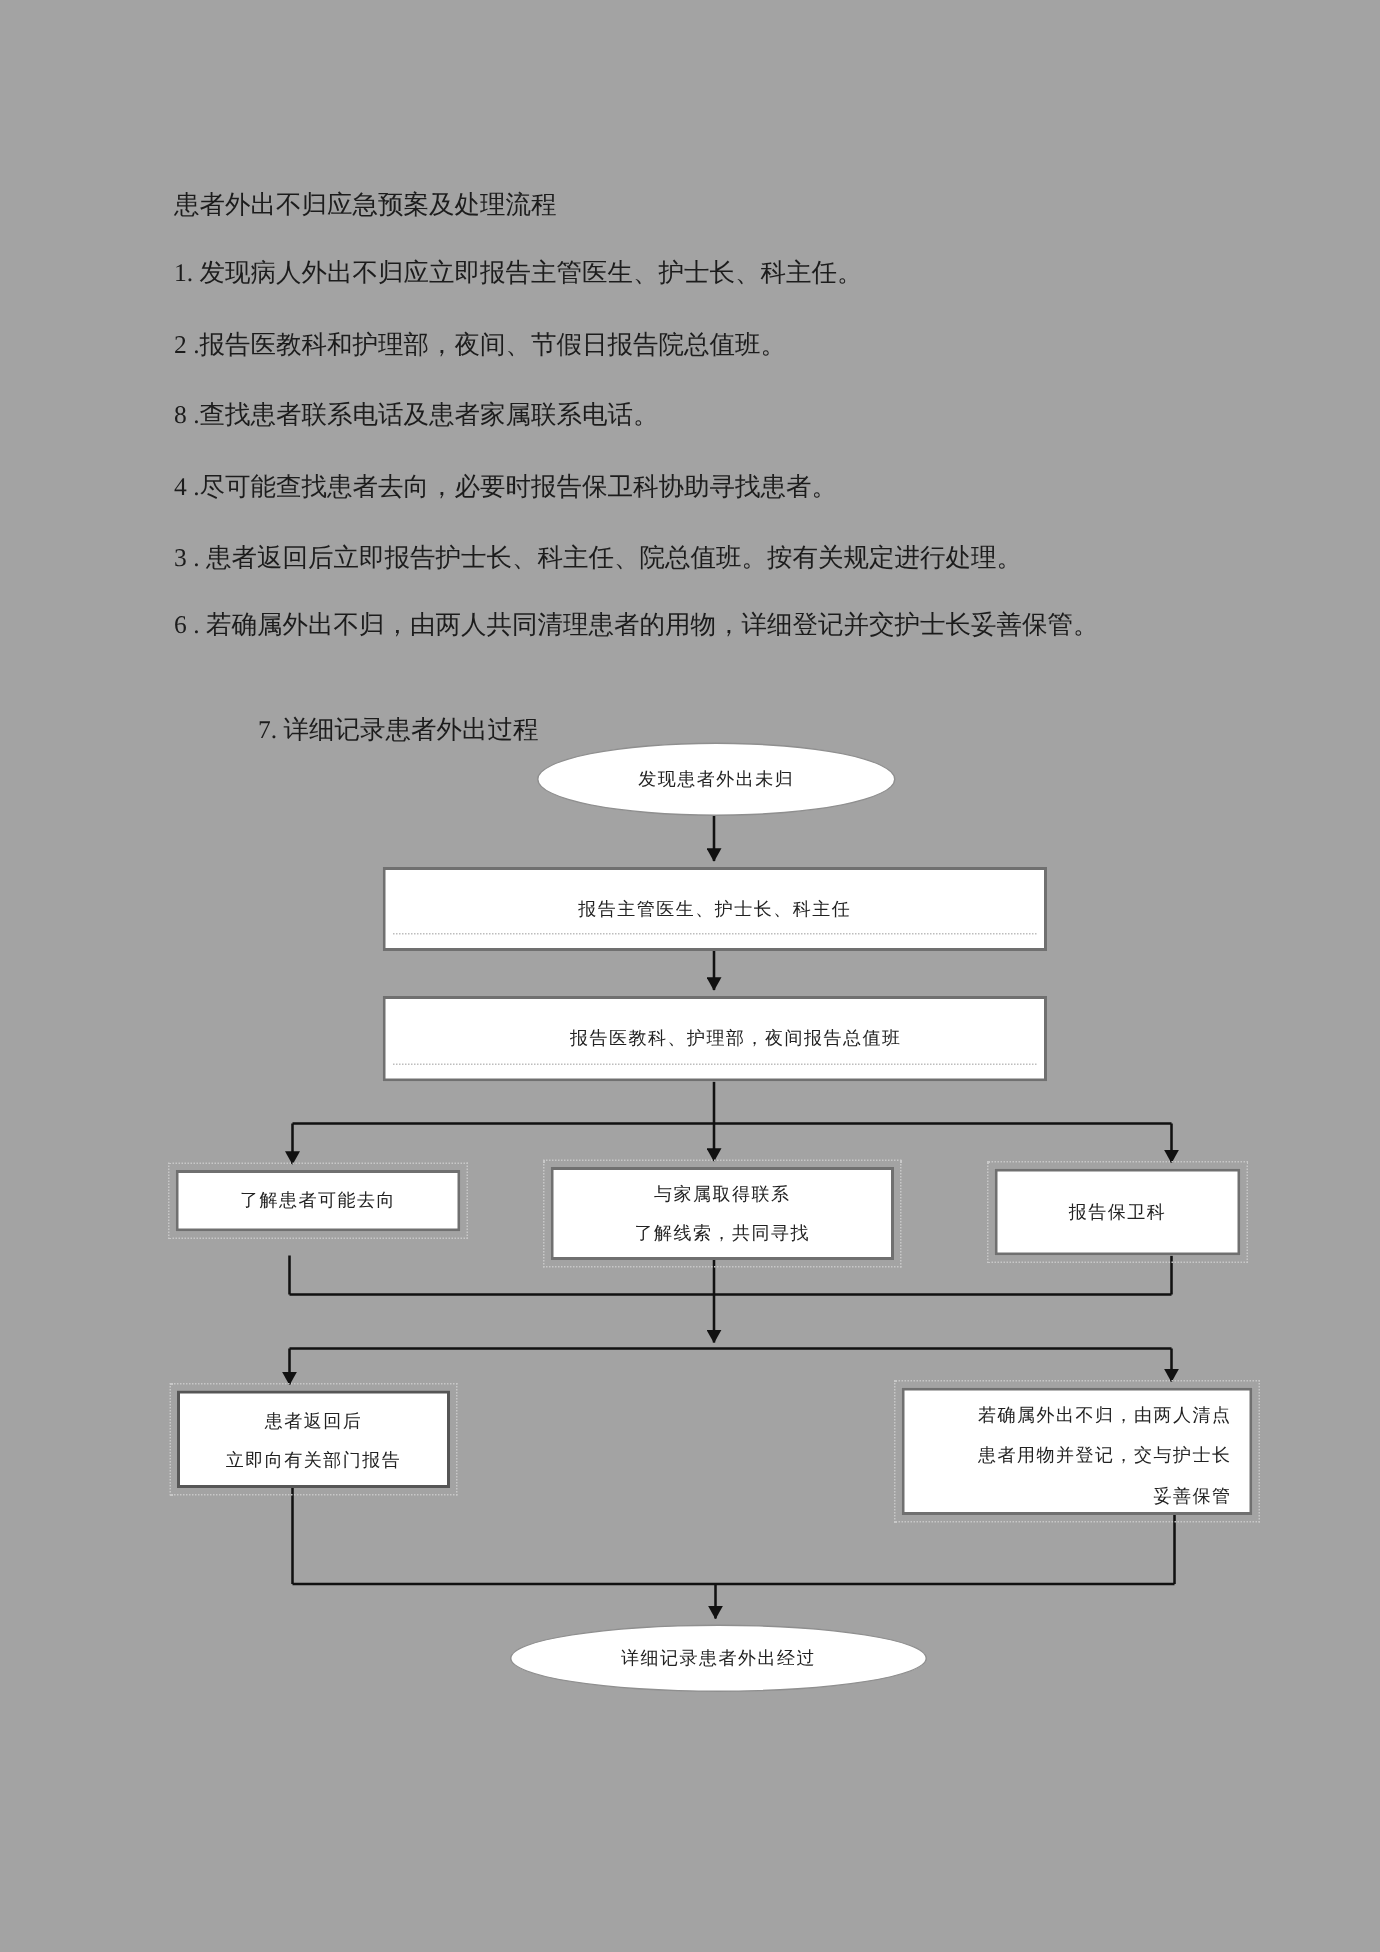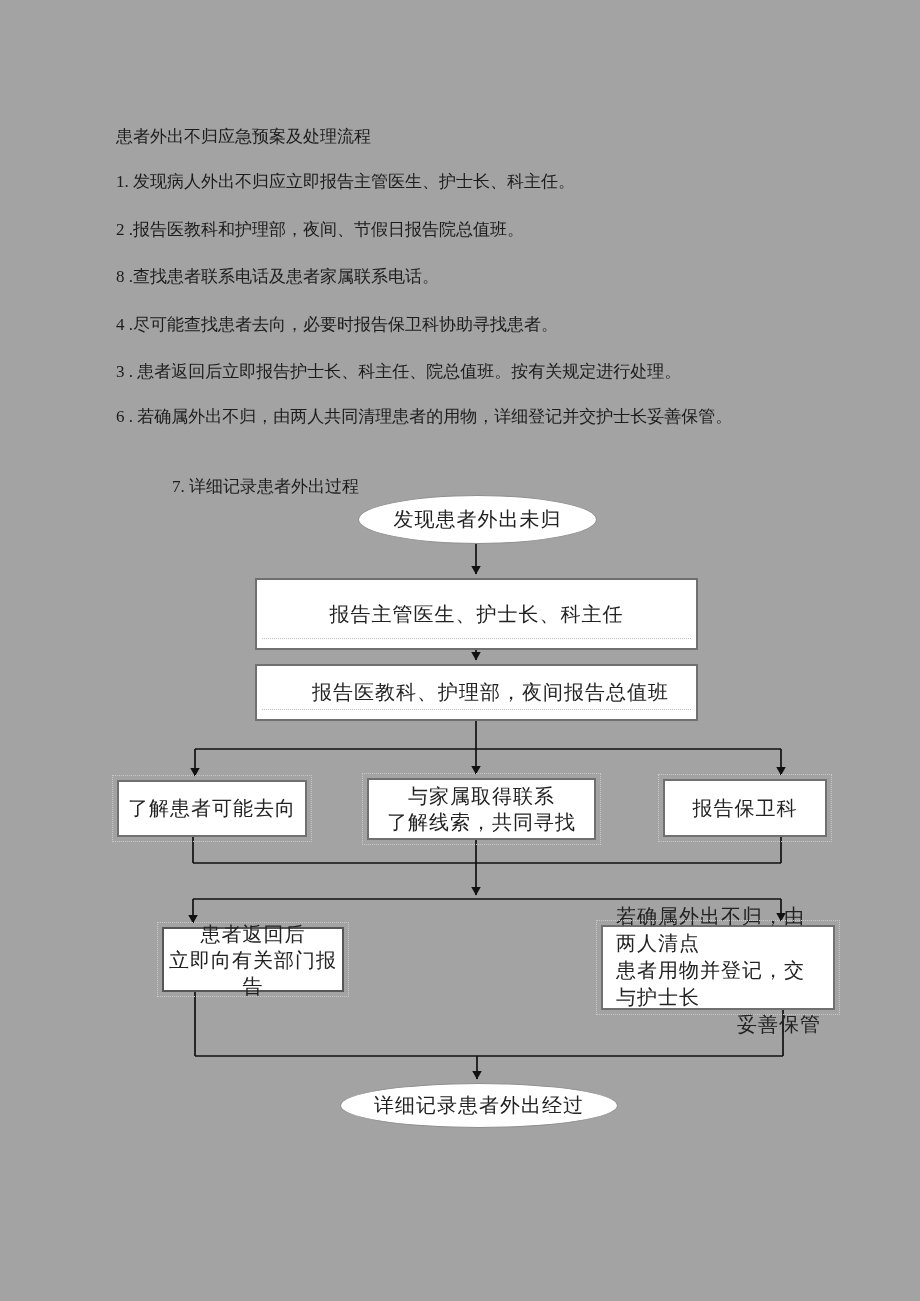--- a/index.html
+++ b/index.html
@@ -36,21 +36,21 @@
 
   
   .flow-node {
     position: absolute;
     box-sizing: border-box;
     display: flex;
     flex-direction: column;
     align-items: center;
     justify-content: center;
     text-align: center;
-    font-size: 20px;
+    font-size: 12px;
     color: #222222;
     background: #ffffff;
     letter-spacing: 1px;
   }
   .rect {
     border: 2px solid #707070;
   }
   .rect.dotted-out {
     outline: 1px dotted #c8c8c8;
     outline-offset: 4px;
@@ -61,26 +61,26 @@
     left: 5px;
     right: 5px;
     bottom: 9px;
     border-bottom: 1px dotted #bdbdbd;
   }
   .ellipse {
     border: 1.5px solid #8f8f8f;
     border-radius: 50%;
   }
   #node-start        { left: 358px; top: 495px;  width: 239px; height: 49px; }
-  #node-report-staff { left: 255px; top: 578px;  width: 443px; height: 72px; }
+  #node-report-staff { left: 255px; top: 578px;  width: 443px; height: 56px; }
   #node-report-dept  { left: 255px; top: 664px;  width: 443px; height: 57px; padding-left: 28px; }
-  #node-whereabouts  { left: 117px; top: 780px;  width: 190px; height: 57px; }
+  #node-whereabouts  { left: 117px; top: 780px;  width: 190px; height: 41px; }
   #node-family       { left: 367px; top: 778px;  width: 229px; height: 62px; line-height: 26px; }
   #node-security     { left: 663px; top: 779px;  width: 164px; height: 58px; }
-  #node-return       { left: 118px; top: 927px;  width: 182px; height: 65px; line-height: 26px; border-color: #565656; margin-left: 44px; }
+  #node-return       { left: 118px; top: 927px;  width: 182px; height: 65px; line-height: 26px; border-color: #565656; }
   #node-custody      { left: 601px; top: 925px;  width: 234px; height: 85px;
                        align-items: flex-end; text-align: left; padding: 6px 12px 0 13px; line-height: 27px; }
   #node-end          { left: 340px; top: 1083px; width: 278px; height: 45px; }
   .line-block { display: block; }
 
   #connectors {
     position: absolute;
     left: 0; top: 0;
     width: 920px;
     height: 1301px;

